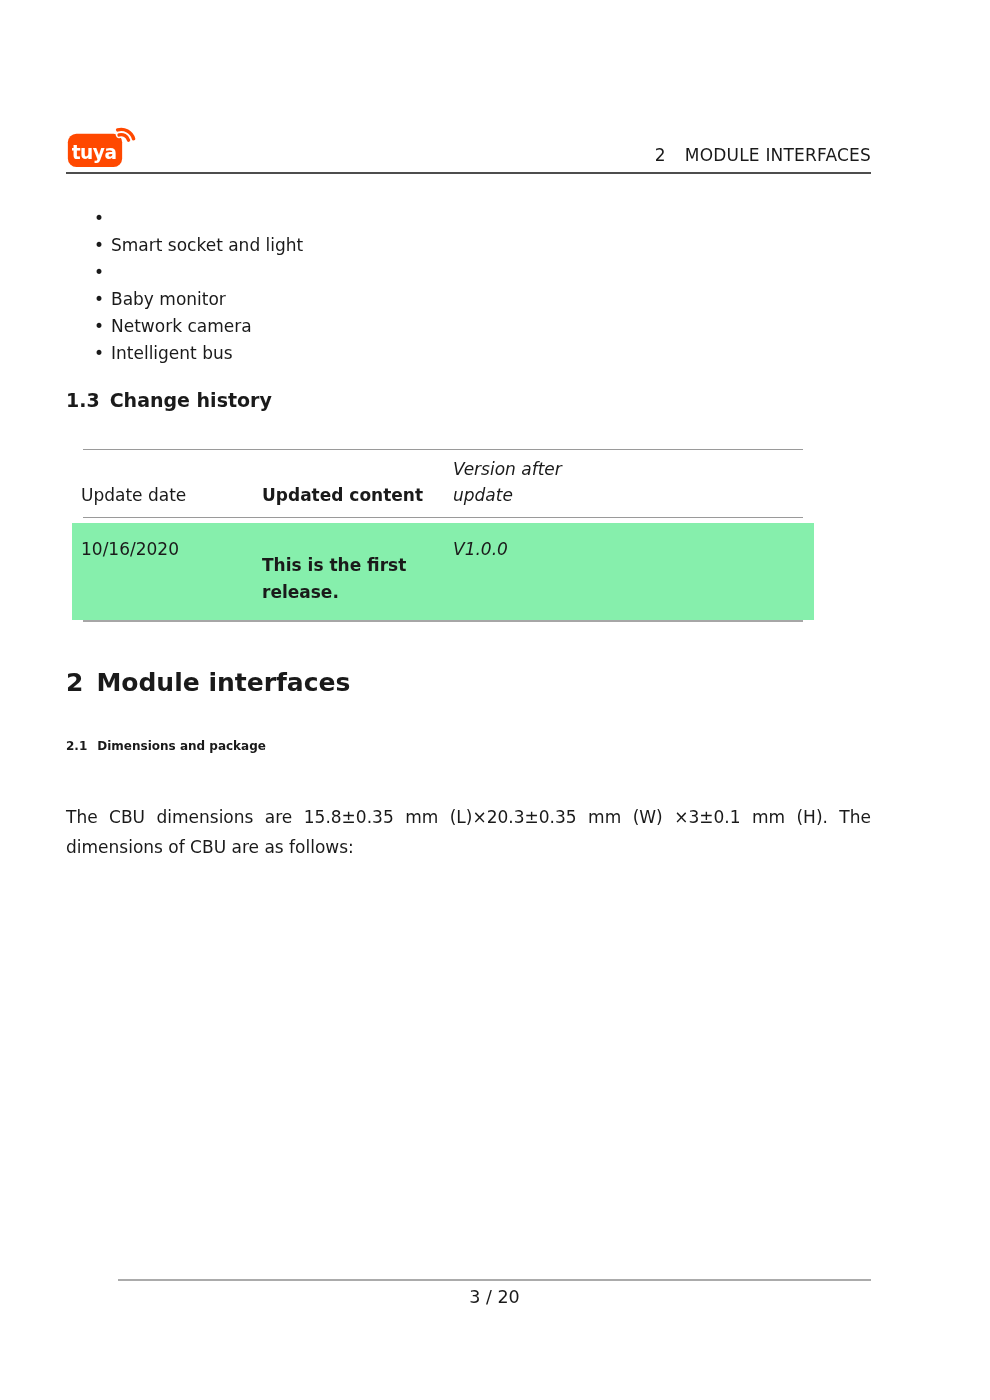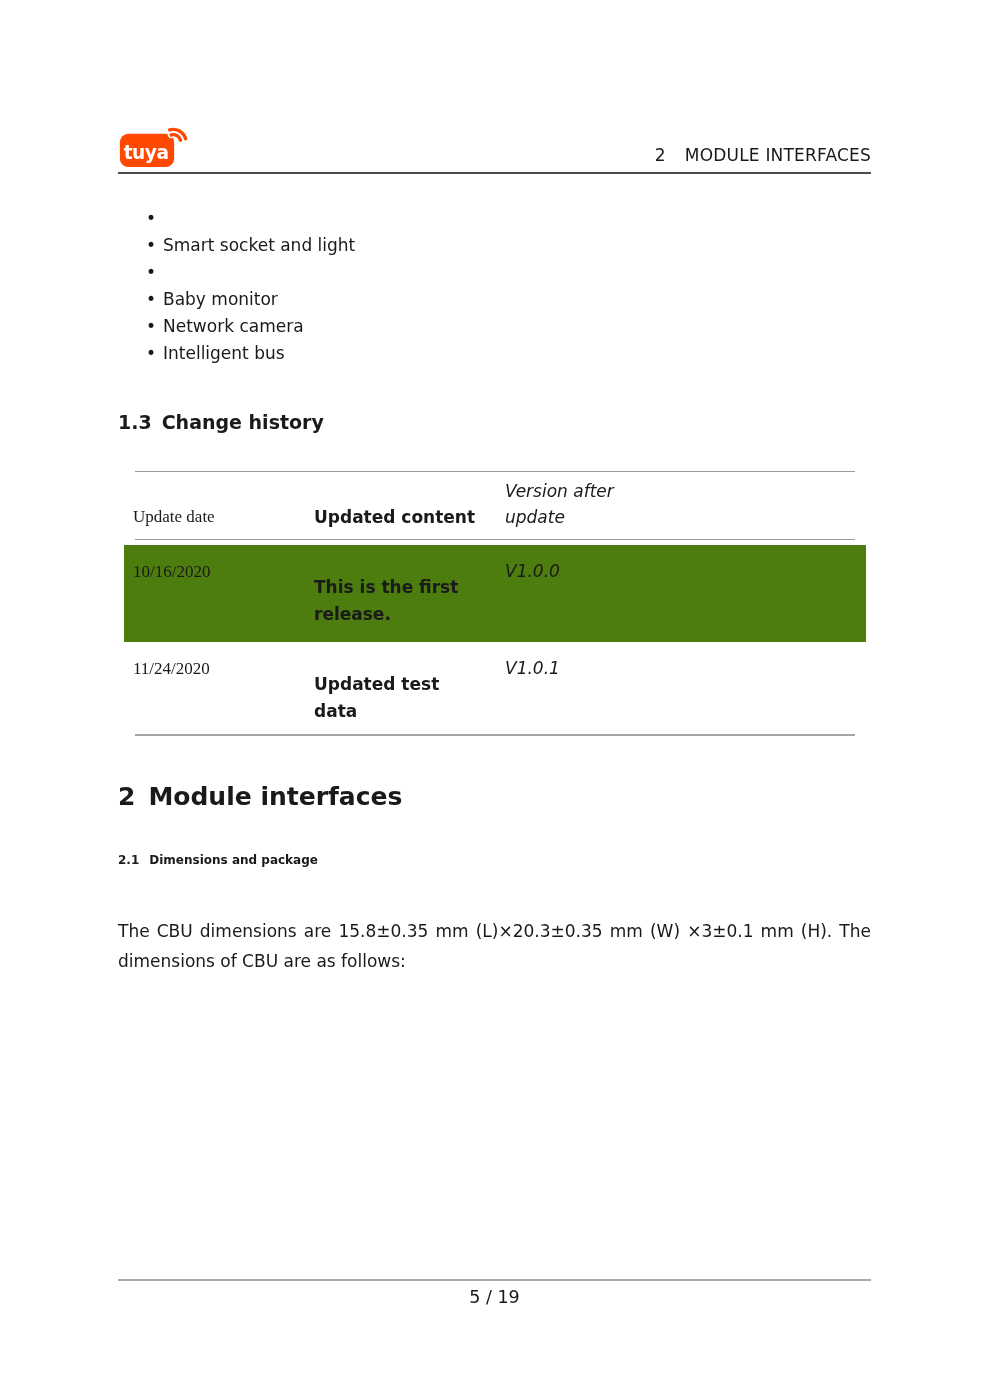--- a/index.html
+++ b/index.html
@@ -8,21 +8,21 @@
     position: relative;
     background: #ffffff;
     color: #1a1a1a;
     font-family: "DejaVu Sans", "Liberation Sans", sans-serif;
     overflow: hidden;
   }
   .page {
     position: relative;
     width: 990px;
     height: 1160px;
-    padding: 127px 119px 0 118px;
+    padding: 127px 119px 0 66px;
     border-radius: 26px;
   }
 
   
   .hdr-row {
     display: flex;
     justify-content: space-between;
     align-items: flex-end;
   }
   .logo-svg { display: block; width: 78px; height: 40px; }
@@ -52,21 +52,21 @@
     flex: 0 0 auto;
   }
 
   
   .h-sub {
     font-weight: bold;
     font-size: 19px;
     line-height: 23px;
   }
   .h-sub .h-num { margin-right: 10px; }
-  .h-change { margin-top: 44px; }
+  .h-change { margin-top: 22px; }
   .h-main {
     margin-top: 46px;
     font-weight: bold;
     font-size: 25px;
     line-height: 30px;
   }
   .h-main .h-num { margin-right: 13px; }
   .h-dim { margin-top: 37px; font-size: 12px; }
 
   
@@ -76,33 +76,33 @@
     width: 742px;
     font-size: 17px;
   }
   .tbl-rule {
     border: none;
     border-top: 1.5px solid #9a9a9a;
     margin: 0 11px;
   }
   .tbl-rule-bottom { border-top-width: 2px; border-top-color: #a6a6a6; }
   .t-row { display: flex; }
-  .t-c1 { flex: 0 0 190px; padding-left: 9px; font-family: Liberation Serif, serif; }
+  .t-c1 { flex: 0 0 190px; padding-left: 9px; }
   .t-c2 { flex: 0 0 191px; font-weight: bold; }
   .t-c3 { flex: 1 1 auto; font-style: italic; }
   .t-head {
     align-items: flex-end;
     padding: 6px 0 9px 0;
     line-height: 26px;
   }
   .t-head .wrap-narrow { max-width: 130px; }
   .t-body-row { line-height: 27px; }
   .t-shaded {
     margin-top: 5px;
-    background: #4d7c0f;
+    background: #86efac;
     padding: 13px 0 14px 0;
   }
   .t-plain { padding: 13px 0 9px 0; }
   .t-c2-narrow { max-width: 170px; margin-top: 16px; }
 
   
   .body-par {
     margin-top: 44px;
     font-size: 17px;
     line-height: 30px;
@@ -187,38 +187,31 @@
         </div>
     </div>
     <hr class="tbl-rule">
     <div class="t-row t-body-row t-shaded">
       <div class="t-c1">10/16/2020</div>
       <div class="t-c2">
           <div class="t-c2-narrow">This is the first release.</div>
         </div>
       <div class="t-c3">V1.0.0</div>
     </div>
-    <div class="t-row t-body-row t-plain">
-      <div class="t-c1">11/24/2020</div>
-      <div class="t-c2">
-          <div class="t-c2-narrow">Updated test data</div>
-        </div>
-      <div class="t-c3">V1.0.1</div>
-    </div>
     <hr class="tbl-rule tbl-rule-bottom">
   </div>
 
   <div class="h-main">
     <span class="h-num">2</span><span>Module interfaces</span>
   </div>
 
   <div class="h-sub h-dim">
     <span class="h-num">2.1</span><span>Dimensions and package</span>
   </div>
 
   <p class="body-par">The CBU dimensions are 15.8±0.35 mm (L)×20.3±0.35 mm (W) ×3±0.1 mm (H). The dimensions of CBU are as follows:</p>
 
   <div class="footer">
     <hr class="footer-rule">
-    <div class="footer-page">5 / 19</div>
+    <div class="footer-page">3 / 20</div>
   </div>
 
 </div>
 
 </body></html>

